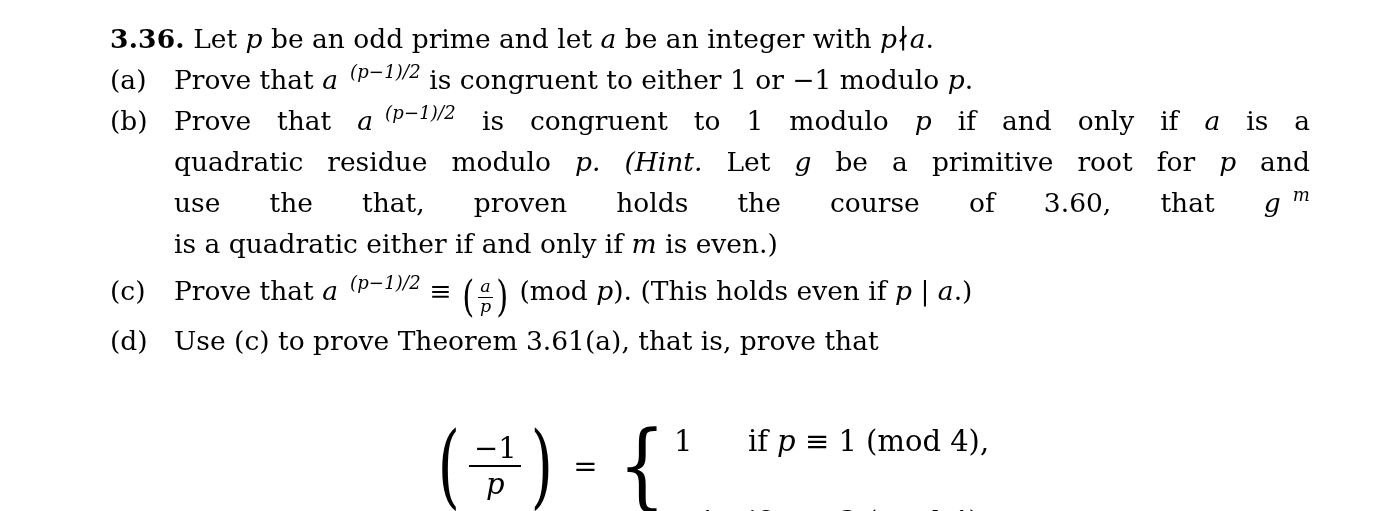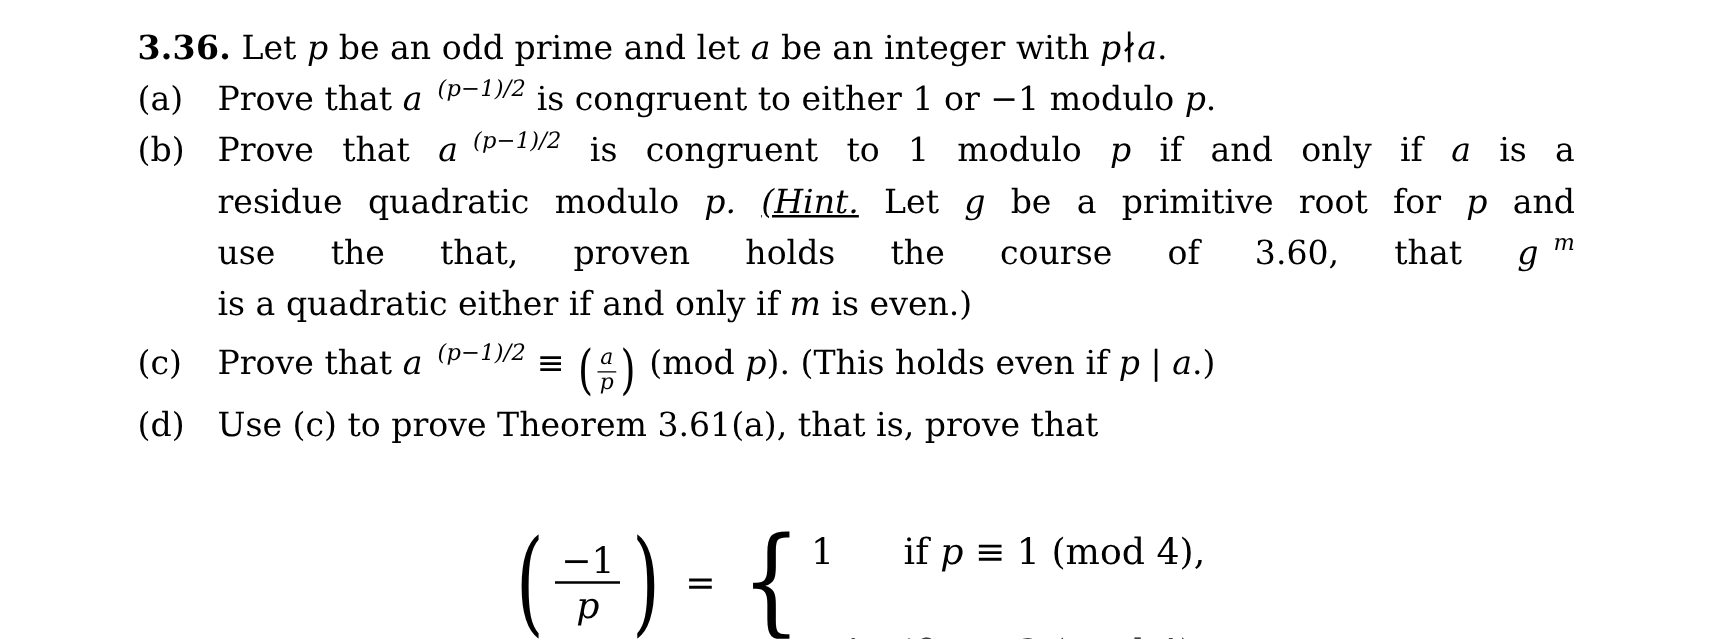--- a/index.html
+++ b/index.html
@@ -11,21 +11,21 @@
     color: #000000;
     font-family: "DejaVu Serif", "Liberation Serif", serif;
     overflow: hidden;
   }
 
   .page {
     position: relative;
     width: 1374px;
     height: 511px;
     box-sizing: border-box;
-    padding: 18px 114px 0 110px;
+    padding: 18px 64px 0 110px;
   }
 
   
   .mi { font-style: italic; font-family: "DejaVu Serif", "Liberation Serif", serif; }
   .op { font-style: normal; }
 
   .sup {
     font-size: 0.68em;
     vertical-align: 0.62em;
     line-height: 0;
@@ -58,21 +58,21 @@
   .nowrap { white-space: nowrap; }
 
   
   .just-line {
     display: flex;
     justify-content: space-between;
     white-space: nowrap;
   }
   .just-line.last { display: block; }
 
-  .hint { font-style: italic; text-decoration: underline; }
+  .hint { font-style: italic; }
 
   
   .legendre-sm {
     display: inline-flex;
     align-items: center;
     vertical-align: -0.42em;
     font-size: 1em;
   }
   .legendre-sm .paren {
     font-size: 1.62em;
@@ -207,22 +207,22 @@
         <span>if</span>
         <span>and</span>
         <span>only</span>
         <span>if</span>
         <span class="mi">a</span>
         <span>is</span>
         <span>a</span>
       </div>
 
       <div class="just-line">
+        <span>quadratic</span>
         <span>residue</span>
-        <span>quadratic</span>
         <span>modulo</span>
         <span class="mi">p.</span>
         <span class="hint">(Hint.</span>
         <span>Let</span>
         <span class="mi">g</span>
         <span>be</span>
         <span>a</span>
         <span>primitive</span>
         <span>root</span>
         <span>for</span>

